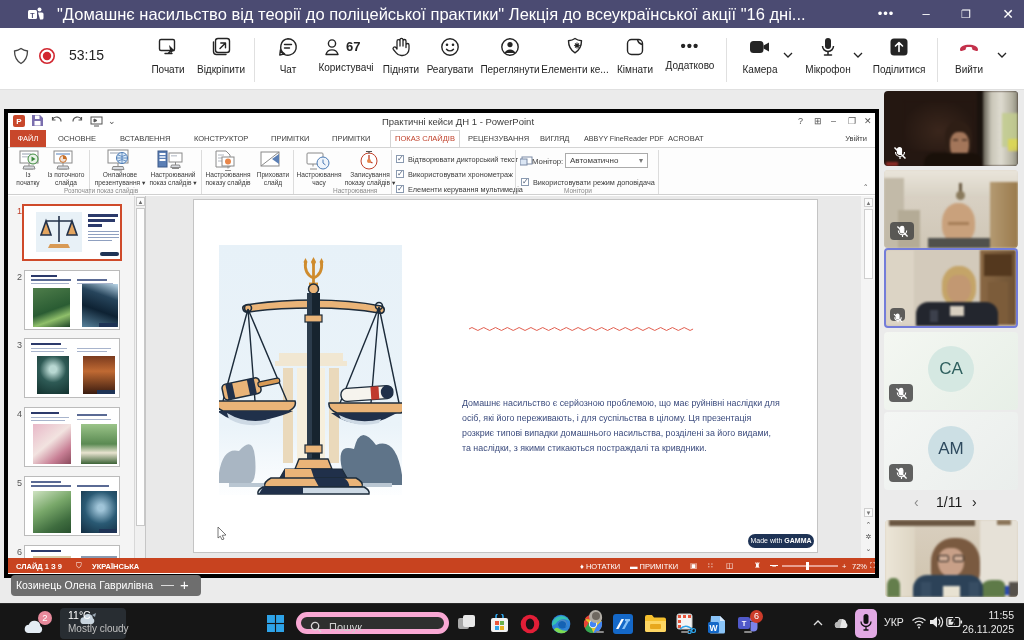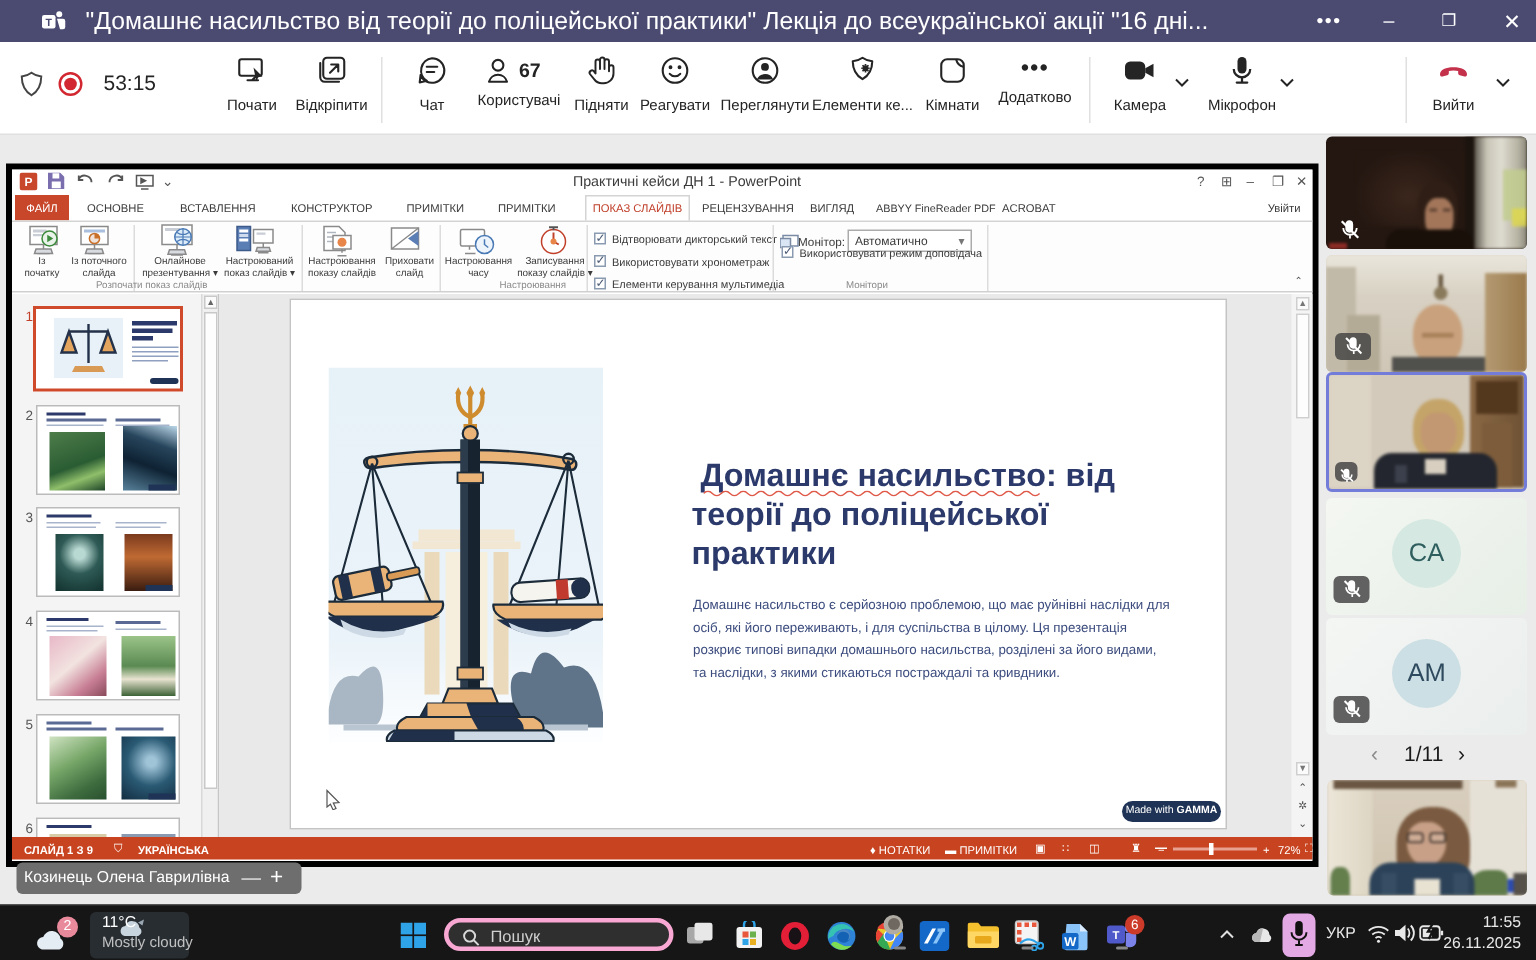--- a/index.html
+++ b/index.html
@@ -152,20 +152,27 @@
       <svg width="22" height="22" viewBox="0 0 22 22">
         <rect x="8" y="2" width="6" height="11" rx="3" fill="#242424"></rect>
         <path d="M5.5 10 a5.5 5.5 0 0 0 11 0" fill="none" stroke="#242424" stroke-width="1.5"></path>
         <path d="M11 15.5 V19 M7.5 19 h7" stroke="#242424" stroke-width="1.5" stroke-linecap="round"></path>
       </svg>
       <div class="lbl">Мікрофон</div>
     </div>
     <svg class="abs" style="left:852px;top:23px" width="12" height="8" viewBox="0 0 12 8" fill="none" stroke="#242424" stroke-width="1.3">
       <path d="M2 2 L6 6 L10 2"></path>
     </svg>
+    <div class="tbit" style="left:864px;top:8px;width:70px">
+      <svg width="22" height="22" viewBox="0 0 22 22">
+        <rect x="2.5" y="2.5" width="17" height="17" rx="3.5" fill="#242424"></rect>
+        <path d="M11 15.5 V7 M7.5 10 L11 6.5 L14.5 10" fill="none" stroke="#fff" stroke-width="1.6" stroke-linecap="round" stroke-linejoin="round"></path>
+      </svg>
+      <div class="lbl">Поділитися</div>
+    </div>
     <div class="vdiv" style="left:937px"></div>
     <div class="tbit" style="left:946px;top:8px;width:46px">
       <svg width="24" height="22" viewBox="0 0 24 22">
         <path d="M3 13.5 C3 10.5 7 8.8 12 8.8 C17 8.8 21 10.5 21 13.5 C21 14.6 20.3 15.3 19.3 15 L16.2 14.1 C15.5 13.9 15.1 13.3 15.1 12.6 V11.4 C14.1 11.1 13.1 11 12 11 C10.9 11 9.9 11.1 8.9 11.4 V12.6 C8.9 13.3 8.5 13.9 7.8 14.1 L4.7 15 C3.7 15.3 3 14.6 3 13.5 Z" fill="#c4314b"></path>
       </svg>
       <div class="lbl">Вийти</div>
     </div>
     <svg class="abs" style="left:996px;top:23px" width="12" height="8" viewBox="0 0 12 8" fill="none" stroke="#242424" stroke-width="1.3">
       <path d="M2 2 L6 6 L10 2"></path>
     </svg>
@@ -294,21 +301,21 @@
       <div class="ckrow" style="top:6px"><span class="ck"></span>Відтворювати дикторський текст</div>
       <div class="ckrow" style="top:21px"><span class="ck"></span>Використовувати хронометраж</div>
       <div class="ckrow" style="top:36px"><span class="ck"></span>Елементи керування мультимедіа</div>
 
       <svg class="abs" style="left:512px;top:8px" width="13" height="11" viewBox="0 0 13 11">
           <rect x="2" y="1" width="10" height="7" fill="#fff" stroke="#7a8aa5"></rect>
           <rect x="0" y="3" width="7" height="6" fill="#dbe6f4" stroke="#7a8aa5"></rect>
         </svg>
       <div class="abs" style="left:524px;top:9px;font-size:7.8px;color:#3b3b3b">Монітор:</div>
       <div class="abs" style="left:557px;top:5px;width:83px;height:15px;background:#fff;border:1px solid #ababab;font-size:8px;color:#3b3b3b;line-height:14px;padding-left:4px">Автоматично<span style="float:right;margin-right:4px;color:#777">▾</span></div>
-      <div class="ckrow" style="left:513px;top:15px;width:150px"><span class="ck"></span>Використовувати режим доповідача</div>
+      <div class="ckrow" style="left:513px;top:29px;width:150px"><span class="ck"></span>Використовувати режим доповідача</div>
 
       <div class="gsep" style="left:81px"></div>
       <div class="gsep" style="left:193px"></div>
       <div class="gsep" style="left:285px"></div>
       <div class="gsep" style="left:383px"></div>
       <div class="gsep" style="left:507px"></div>
       <div class="gsep" style="left:650px"></div>
     </div>
     <div class="abs" style="left:0;top:74px;width:867px;height:9px;font-size:6.5px;color:#8a8a8a">
       <span class="abs" style="left:56px">Розпочати показ слайдів</span>
@@ -463,21 +470,20 @@
 
             <path d="M80 214 h29 l4 10 h-37 z" fill="#eab478" stroke="#1c2b3a" stroke-width="1.4"></path>
             <path d="M66 224 h57 l5 9 h-67 z" fill="#20304a" stroke="#1c2b3a" stroke-width="1.2"></path>
             <path d="M66 224 h26 l3 9 h-29 z" fill="#eab478"></path>
             <path d="M52 233 h85 q8 4 6 9 h-97 q-2 -5 6 -9 z" fill="#eab478" stroke="#1c2b3a" stroke-width="1.4"></path>
             <path d="M95 233 h30 q6 4 5 9 h-30 z" fill="#20304a"></path>
             <path d="M44 242 h101 q6 3 5 7 h-111 q-1 -4 5 -7 z" fill="#cdd9e4" stroke="#1c2b3a" stroke-width="1.4"></path>
             <path d="M44 242 h40 v7 h-44 z" fill="#20304a"></path>
           </svg>
 
-          <div class="abs" style="left:267px;top:104px;font-size:21.5px;line-height:26px;font-weight:bold;color:#2c3a6b;white-space:nowrap">&nbsp;Домашнє насильство: від<br>теорії до поліцейської<br>практики</div>
           <svg class="abs" style="left:275px;top:126.5px" width="228" height="4" viewBox="0 0 232 4">
               <path d="M0 2 q3 -3 6 0 t6 0 t6 0 t6 0 t6 0 t6 0 t6 0 t6 0 t6 0 t6 0 t6 0 t6 0 t6 0 t6 0 t6 0 t6 0 t6 0 t6 0 t6 0 t6 0 t6 0 t6 0 t6 0 t6 0 t6 0 t6 0 t6 0 t6 0 t6 0 t6 0 t6 0 t6 0 t6 0 t6 0 t6 0 t6 0 t6 0 t6 0" fill="none" stroke="#e05a4a" stroke-width="1"></path>
             </svg>
           <div class="abs" style="left:268px;top:196px;font-size:8.9px;line-height:15.1px;color:#3c4c7e;white-space:nowrap">Домашнє насильство є серйозною проблемою, що має руйнівні наслідки для<br>осіб, які його переживають, і для суспільства в цілому. Ця презентація<br>розкриє типові випадки домашнього насильства, розділені за його видами,<br>та наслідки, з якими стикаються постраждалі та кривдники.</div>
           <div class="abs" style="left:554px;top:334px;width:66px;height:14px;background:#1e3355;border-radius:7px;color:#fff;font-size:7px;text-align:center;line-height:14px">Made with <b>GAMMA</b></div>
         </div>
 
         <svg class="abs" style="left:69px;top:330px" width="12" height="14" viewBox="0 0 12 14">
             <path d="M2 1 L10 9 L6.2 9.4 L8 13 L6 13.8 L4.3 10.2 L2 12 Z" fill="#fff" stroke="#555" stroke-width="0.8"></path>
           </svg>
@@ -647,21 +653,21 @@
     <div class="abs" style="left:68px;top:5px;color:#fff;font-size:10.5px">11°C</div>
     <div class="abs" style="left:68px;top:19px;color:#c0c0c0;font-size:10px">Mostly cloudy</div>
 
     <svg class="abs" style="left:267px;top:11px" width="17" height="17" viewBox="0 0 18 18">
       <rect x="0" y="0" width="8.4" height="8.4" fill="#2ea3e8"></rect>
       <rect x="9.6" y="0" width="8.4" height="8.4" fill="#2ea3e8"></rect>
       <rect x="0" y="9.6" width="8.4" height="8.4" fill="#2ea3e8"></rect>
       <rect x="9.6" y="9.6" width="8.4" height="8.4" fill="#2ea3e8"></rect>
     </svg>
 
-    <div class="abs" style="left:296px;top:8px;width:153px;height:22px;background:#2f2f2f;border:3px solid #f9a8d4;border-radius:12px">
+    <div class="abs" style="left:296px;top:8px;width:153px;height:22px;background:#2f2f2f;border:5px solid #f9a8d4;border-radius:12px">
       <svg class="abs" style="left:9px;top:4px" width="12" height="12" viewBox="0 0 13 13" fill="none" stroke="#d8d8d8" stroke-width="1.4">
         <circle cx="5.5" cy="5.5" r="4"></circle>
         <path d="M8.5 8.5 L12 12"></path>
       </svg>
       <span class="abs" style="left:28px;top:4px;color:#cfcfcf;font-size:11px">Пошук</span>
     </div>
 
     <svg class="abs" style="left:458px;top:11px" width="18" height="17" viewBox="0 0 18 17">
       <rect x="0" y="3" width="11" height="11" rx="2" fill="#a8a8a8"></rect>
       <rect x="5" y="0" width="12" height="12" rx="2" fill="#e8e8e8"></rect>

